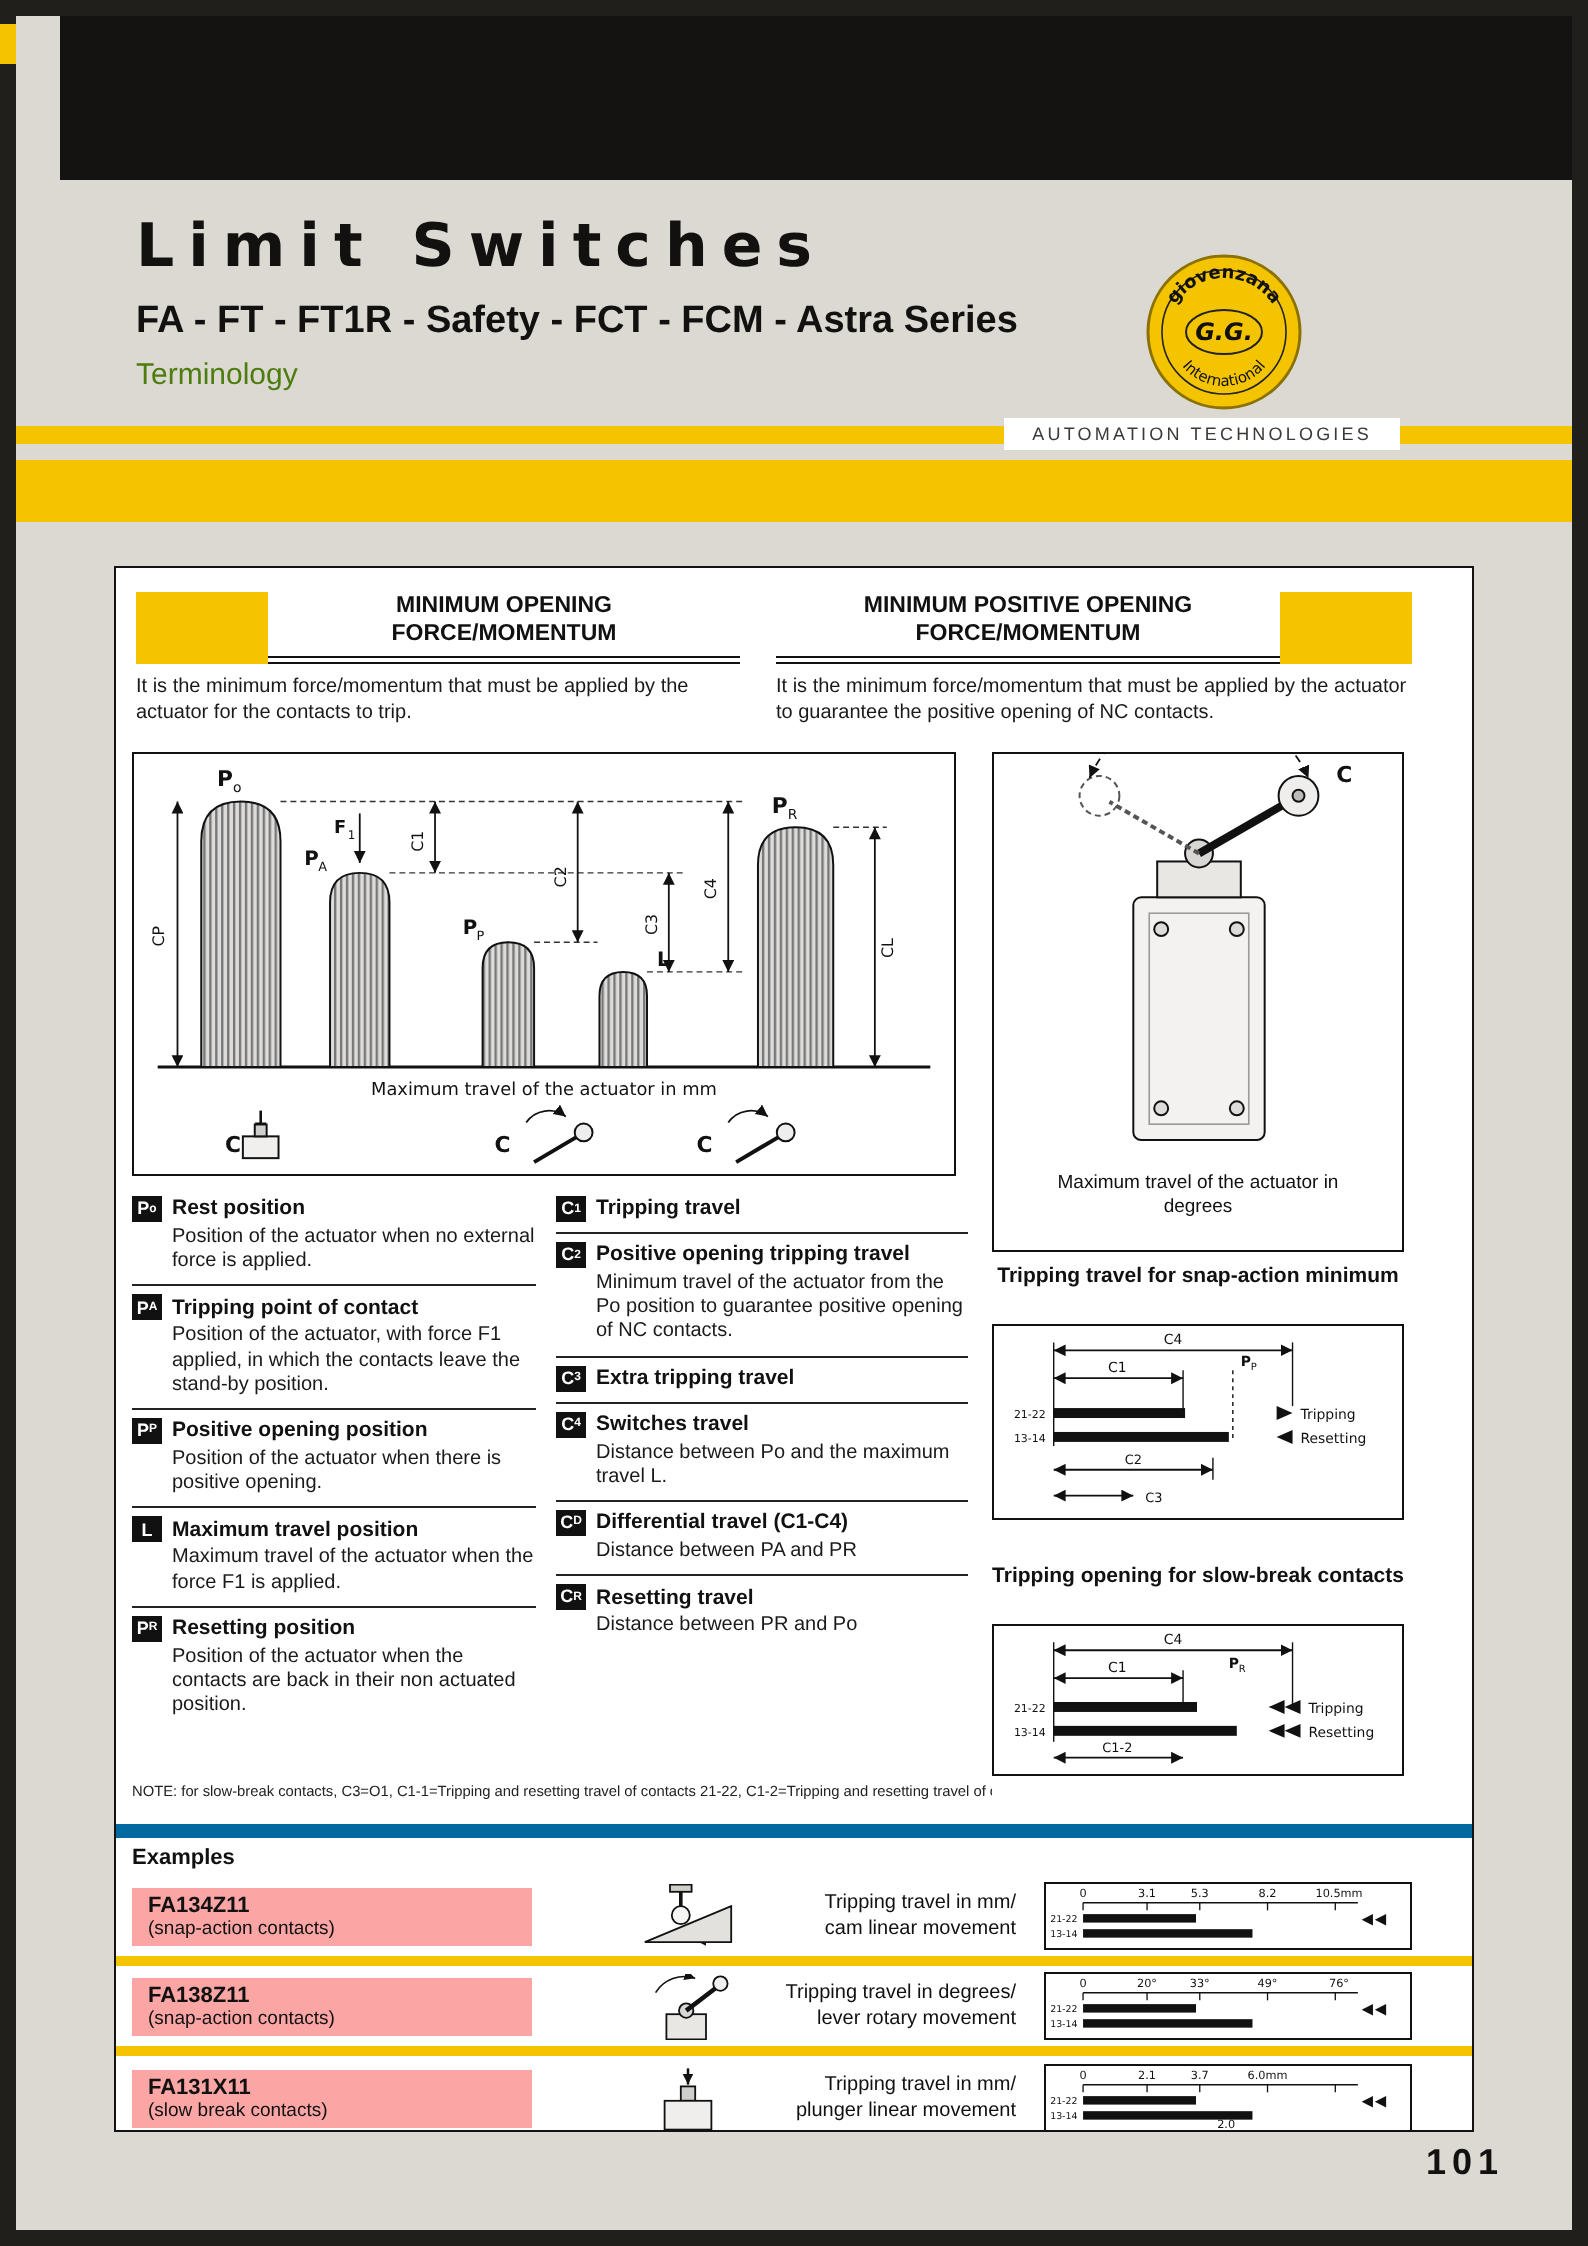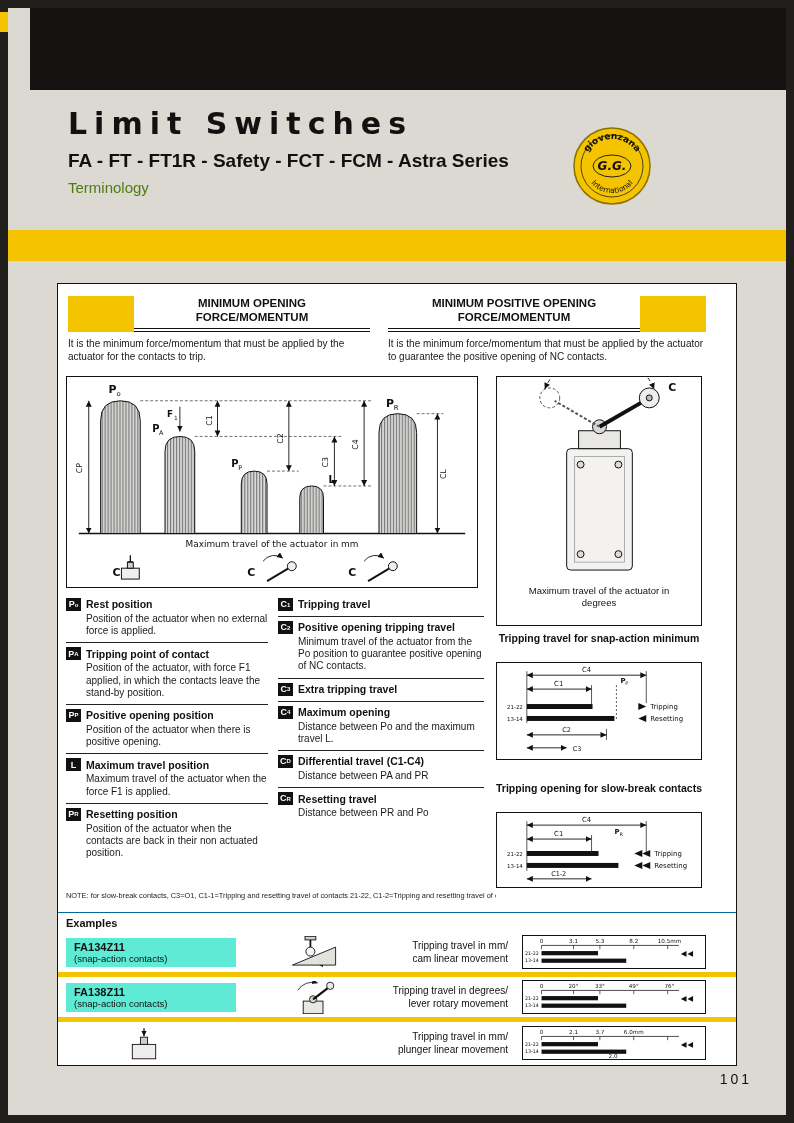--- a/index.html
+++ b/index.html
@@ -13,21 +13,21 @@
   .subtitle{font-size:19px;font-weight:bold;margin-top:9px;color:#121110}
   .tagline{font-size:15px;margin-top:7px;color:#4d7c0f}
   .logo{position:absolute;left:564px;top:118px;width:80px;height:80px}
   .brandrow{position:absolute;left:0;right:0;top:200px;height:18px;display:flex;align-items:center}
   .stripe{height:9px;background:#F5C400}
   .stripe.l{flex:1}
   .stripe.r{width:86px}
   .brandlabel{background:#fff;padding:3px 14px;font-size:9px;letter-spacing:1.6px;color:#3c3a36;white-space:nowrap}
   .band{position:absolute;left:0;right:0;top:222px;height:31px;background:#F5C400}
   .card{position:absolute;left:49px;top:275px;width:680px;height:783px;background:#fff;border:1px solid #141311}
-  .pagenum{position:absolute;right:34px;top:1063px;font-size:14px;font-weight:normal;letter-spacing:3px;color:#121110}
+  .pagenum{position:absolute;right:34px;top:1063px;font-size:18px;font-weight:bold;letter-spacing:3px;color:#121110}
 
   .intro{position:absolute;top:12px}
   .intro.left{left:10px;width:302px}
   .intro.right{left:330px;width:318px}
   .ih{display:flex;align-items:stretch}
   .yb{width:66px;background:#F5C400;flex:none}
   .it{flex:1;text-align:center;font-weight:bold;font-size:11.5px;line-height:1.25;padding-bottom:3px;border-bottom:4px double #111}
   .intro p{font-size:10px;line-height:1.3;margin-top:5px;color:#1b1a18}
 
   .dbox{position:absolute;left:8px;top:92px;width:412px;height:212px;border:1px solid #111;background:#fff}
@@ -43,27 +43,27 @@
   .defs.leftcol{left:8px;width:202px}
   .defs.midcol{left:220px;width:206px}
   .def{padding:4px 0 5px}
   .def + .def{border-top:1px solid #222}
   .dh{display:flex;align-items:center;gap:5px;font-weight:bold;font-size:10.5px;line-height:1.15}
   .dicon{width:15px;height:13px;background:#111;color:#fff;display:inline-flex;align-items:center;justify-content:center;font-weight:bold;font-size:9px;flex:none}
   .dicon sub{font-size:6px;line-height:1}
   .dbody{margin-top:2px;line-height:1.22;padding-left:20px;color:#1b1a18}
   .note{position:absolute;left:8px;top:607px;width:430px;font-size:7.4px;color:#222;white-space:nowrap;overflow:hidden}
 
-  .ex{position:absolute;left:0;right:0;top:628px;bottom:0;border-top:1px solid #0369a1}
+  .ex{position:absolute;left:0;right:0;top:628px;bottom:0;border-top:7px solid #0369a1}
   .extitle{position:absolute;left:8px;top:4px;font-size:11px;font-weight:bold}
   .exrow{position:absolute;left:8px;right:30px;height:36px;display:flex;align-items:center}
   .r1{top:21px}.r2{top:66px}.r3{top:112px}
   .sep{position:absolute;left:0;right:0;height:5px;background:#F5C400}
   .sep1{top:59px}.sep2{top:104px}
-  .modelbox{width:170px;background:#5eead4;padding:3px 8px;flex:none}
+  .modelbox{width:200px;background:#fca5a5;padding:3px 8px;flex:none}
   .m1{font-size:11px;font-weight:bold}
   .m2{font-size:9.5px}
   .iconwrap{width:64px;margin-left:46px;flex:none;display:flex;justify-content:center}
   .desc{flex:1;text-align:right;font-size:10px;line-height:1.3;padding-right:14px}
   .scalebox{width:184px;height:34px;border:1px solid #111;background:#fff;flex:none}
 
   svg text{font-family:"DejaVu Sans",sans-serif;fill:#111}
   .ref{stroke:#333;stroke-width:0.7;stroke-dasharray:3 2}
   .dim{stroke:#111;stroke-width:0.9}
   .tick{stroke:#111;stroke-width:0.7}
@@ -105,20 +105,25 @@
         <path id="arcT" d="M 11,42 A 29,29 0 0 1 69,42"></path>
         <path id="arcB" d="M 13,40 A 27,27 0 0 0 67,40"></path>
       </defs>
       <text font-size="9" font-weight="bold"><textPath href="#arcT" startOffset="50%" text-anchor="middle">giovenzana</textPath></text>
       <text font-size="7.5"><textPath href="#arcB" startOffset="50%" text-anchor="middle">International</textPath></text>
       <ellipse cx="40" cy="40" rx="19" ry="11" fill="none" stroke="#222" stroke-width="1"></ellipse>
       <text x="40" y="44" text-anchor="middle" font-size="12" font-style="italic" font-weight="bold">G.G.</text>
     </svg>
   </div>
 
+  <div class="brandrow">
+    <div class="stripe l"></div>
+    <div class="brandlabel">AUTOMATION TECHNOLOGIES</div>
+    <div class="stripe r"></div>
+  </div>
 
   <div class="band"></div>
 
   <div class="card">
 
     <div class="intro left">
       <div class="ih">
         <div class="yb"></div>
         <div class="it">
           <span>MINIMUM OPENING</span><br><span>FORCE/MOMENTUM</span>
@@ -364,21 +369,21 @@
             </span>
             <span>Extra tripping travel</span>
           </div>
       </div>
       <div class="def">
         <div class="dh">
             <span class="dicon">
               <span>C</span>
               <sub>4</sub>
             </span>
-            <span>Maximum opening</span>
+            <span>Switches travel</span>
           </div>
         <div class="dbody">Distance between Po and the maximum travel L.</div>
       </div>
       <div class="def">
         <div class="dh">
             <span class="dicon">
               <span>C</span>
               <sub>D</sub>
             </span>
             <span>Differential travel (C1-C4)</span>
@@ -484,20 +489,24 @@
             <polygon points="168,16 162,19 168,22" fill="#111"></polygon>
             <polygon points="175,16 169,19 175,22" fill="#111"></polygon>
             <text x="90" y="33" font-size="6" text-anchor="middle"></text>
           </svg>
         </div>
       </div>
 
       <div class="sep sep2"></div>
 
       <div class="exrow r3">
+        <div class="modelbox">
+          <div class="m1">FA131X11</div>
+          <div class="m2">(slow break contacts)</div>
+        </div>
         <div class="iconwrap">
           <svg viewBox="0 0 60 36" width="54" height="33">
             <line x1="30" y1="1" x2="30" y2="10" stroke="#111" stroke-width="1.4" marker-end="url(#mE)"></line>
             <rect x="26" y="11" width="8" height="8" fill="#cfcecb" stroke="#111"></rect>
             <rect x="17" y="19" width="26" height="16" fill="#efeeec" stroke="#111"></rect>
           </svg>
         </div>
         <div class="desc">
           <div>Tripping travel in mm/</div>
           <div>plunger linear movement</div>

